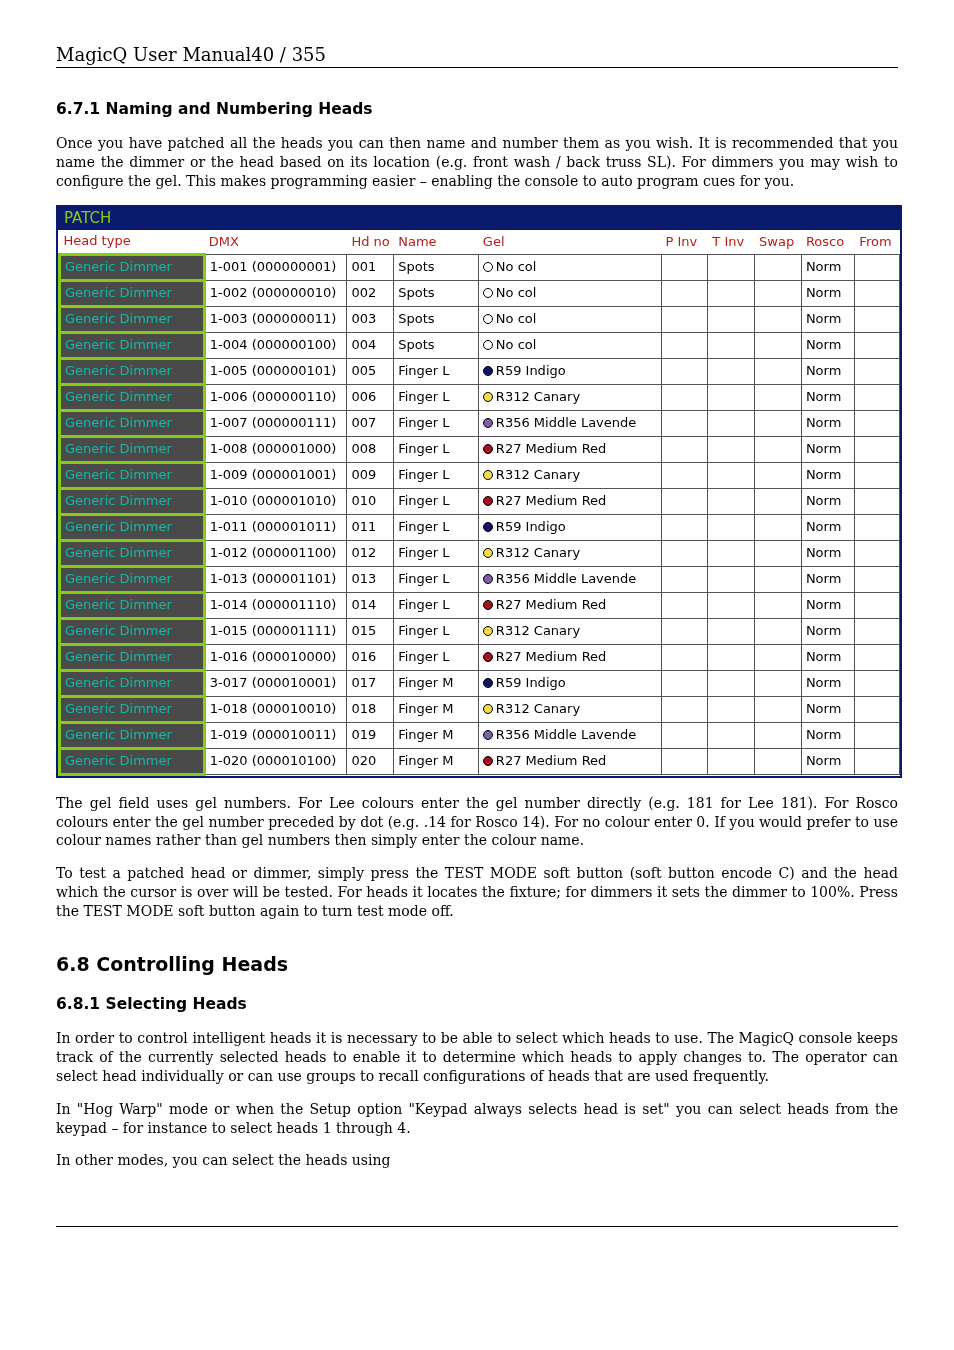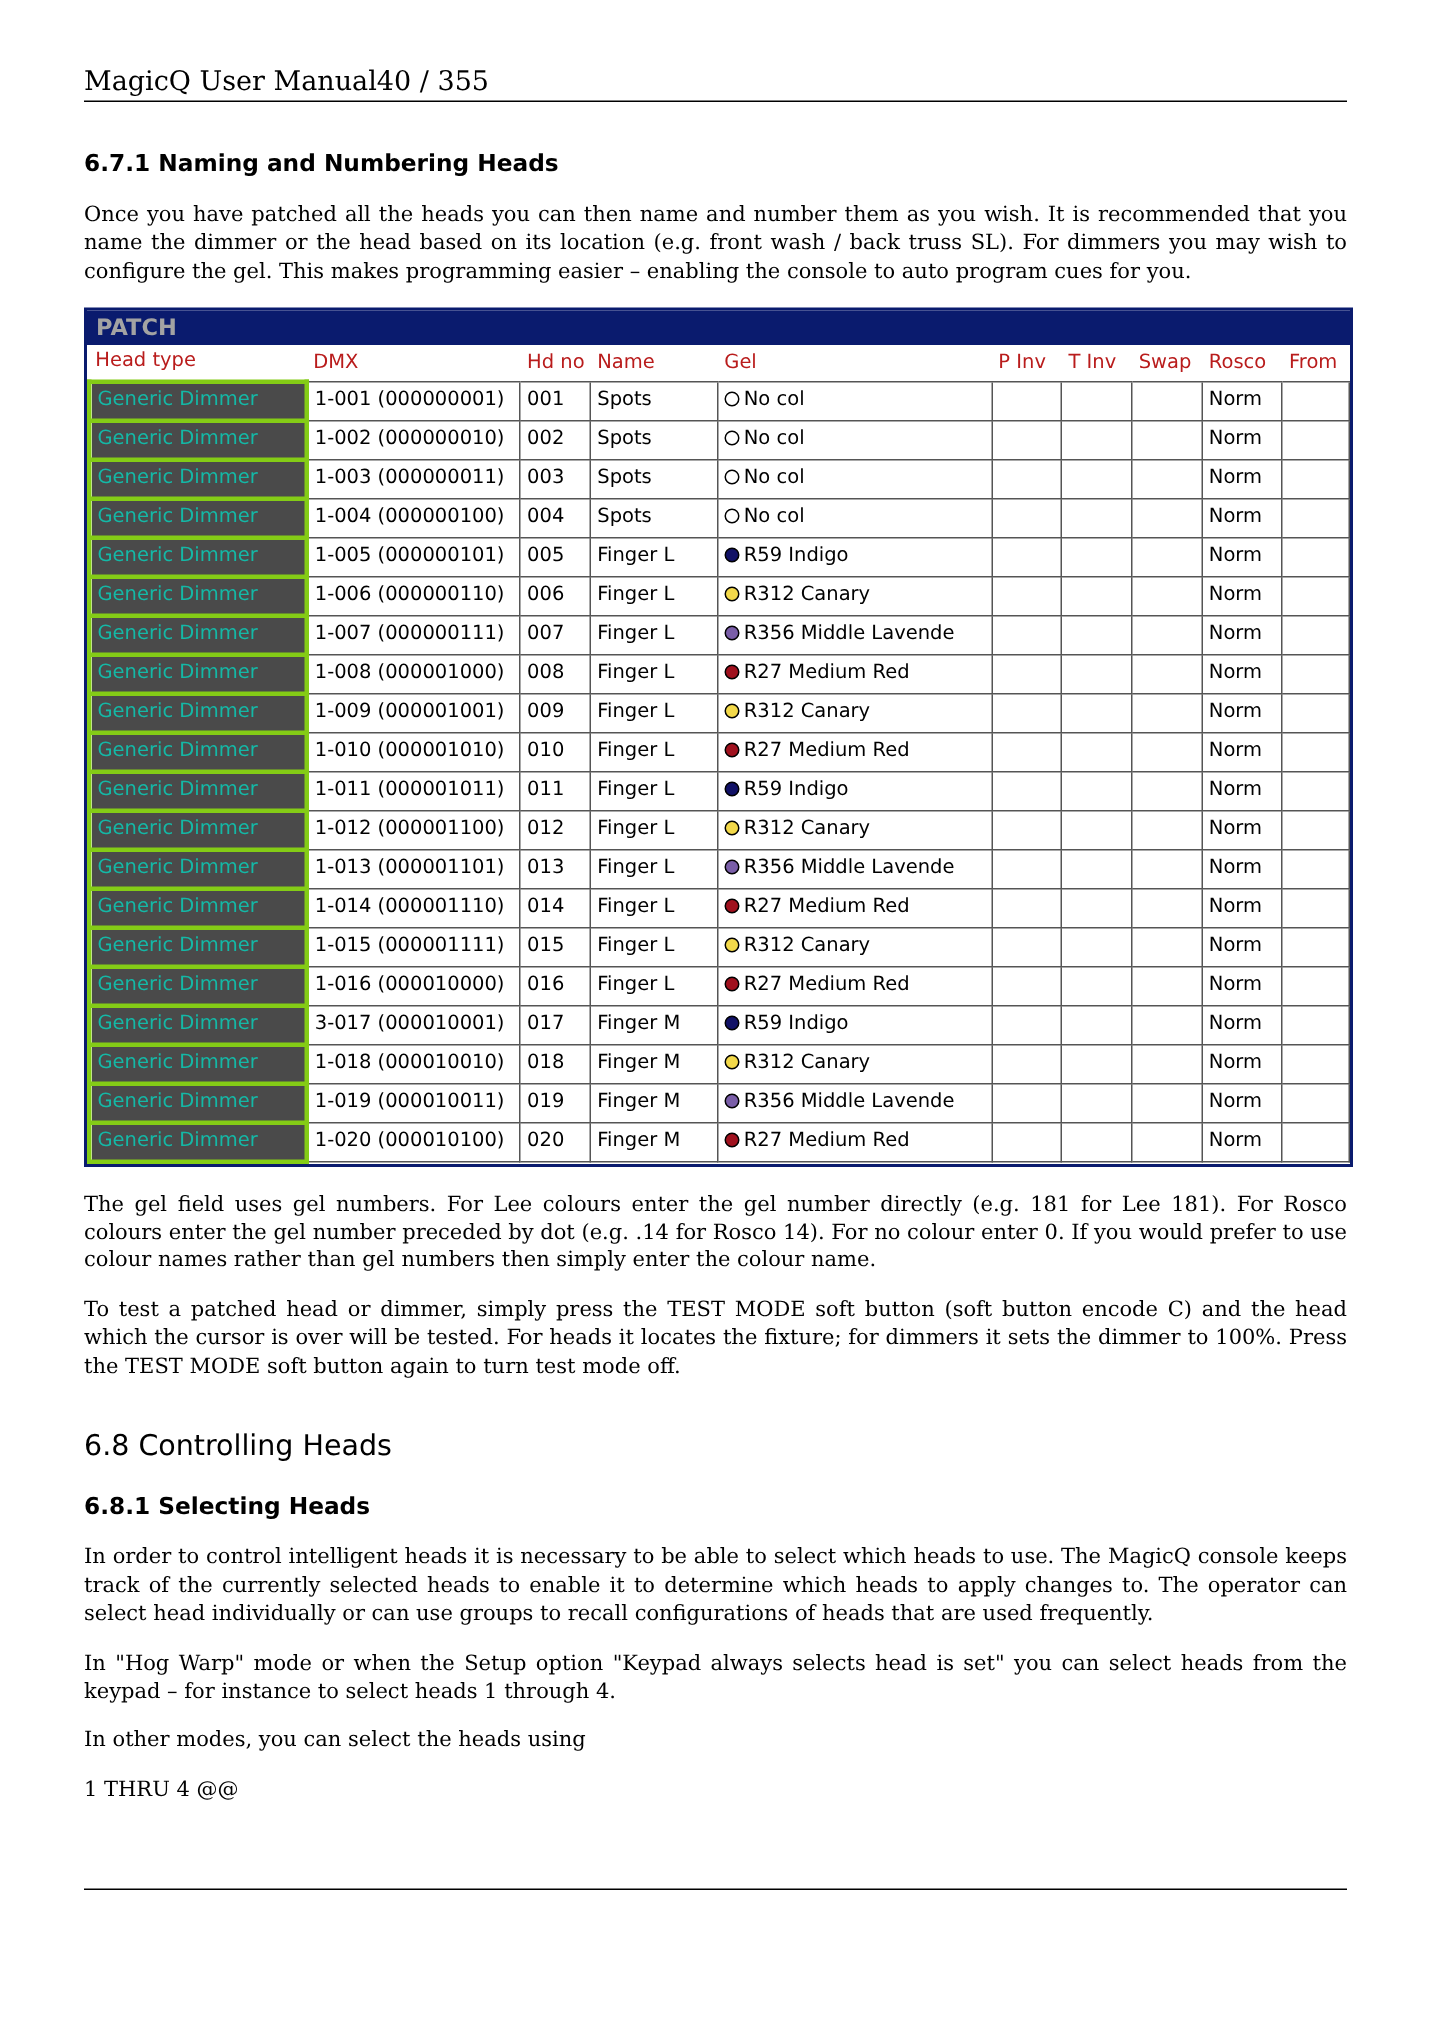--- a/index.html
+++ b/index.html
@@ -33,43 +33,43 @@
     margin: 56px 0 0 0;
   }
   h3.subheading {
     font-family: "DejaVu Sans", Arial, Helvetica, sans-serif;
     font-weight: bold;
     font-size: 15.5px;
     margin: 0 0 16px 0;
   }
   h2.section {
     font-family: "DejaVu Sans", Arial, Helvetica, sans-serif;
-    font-weight: normal;
+    font-weight: bold;
     font-size: 19px;
     margin: 32px 0 20px 0;
   }
   p {
     margin: 0 0 14px 0;
     line-height: 1.35;
     text-align: justify;
   }
 
   
   .patch-wrap {
     width: 842px;
     border: 2px solid #0a1b6e;
     margin: 8px 0 16px 0;
     font-family: "DejaVu Sans", "Segoe UI", Tahoma, sans-serif;
     font-size: 13px;
     background: #fff;
   }
   .patch-title {
     background: #0a1b6e;
-    color: #a3a3a3;
-    font-weight: bold;
+    color: #84cc16;
+    font-weight: normal;
     font-size: 15px;
     padding: 2px 6px 3px 6px;
   }
   .patch-table {
     border-collapse: collapse;
     width: 100%;
     table-layout: fixed;
   }
   .patch-table col.c-head  { width: 130px; }
   .patch-table col.c-dmx   { width: 128px; }
@@ -410,16 +410,15 @@
 
   <p>The gel field uses gel numbers. For Lee colours enter the gel number directly (e.g. 181 for Lee 181). For Rosco colours enter the gel number preceded by dot (e.g. .14 for Rosco 14). For no colour enter 0. If you would prefer to use colour names rather than gel numbers then simply enter the colour name.</p>
   <p>To test a patched head or dimmer, simply press the TEST MODE soft button (soft button encode C) and the head which the cursor is over will be tested. For heads it locates the fixture; for dimmers it sets the dimmer to 100%. Press the TEST MODE soft button again to turn test mode off.</p>
 
   <h2 class="section">6.8   Controlling Heads</h2>
 
   <h3 class="subheading">6.8.1   Selecting Heads</h3>
   <p>In order to control intelligent heads it is necessary to be able to select which heads to use. The MagicQ console keeps track of the currently selected heads to enable it to determine which heads to apply changes to. The operator can select head individually or can use groups to recall configurations of heads that are used frequently.</p>
   <p>In "Hog Warp" mode or when the Setup option "Keypad always selects head is set" you can select heads from the keypad – for instance to select heads 1 through 4.</p>
   <p>In other modes, you can select the heads using</p>
-  <p>1 THRU 4 @@</p>
 
   <hr class="footer-rule">
 </div>
 
 </body></html>

